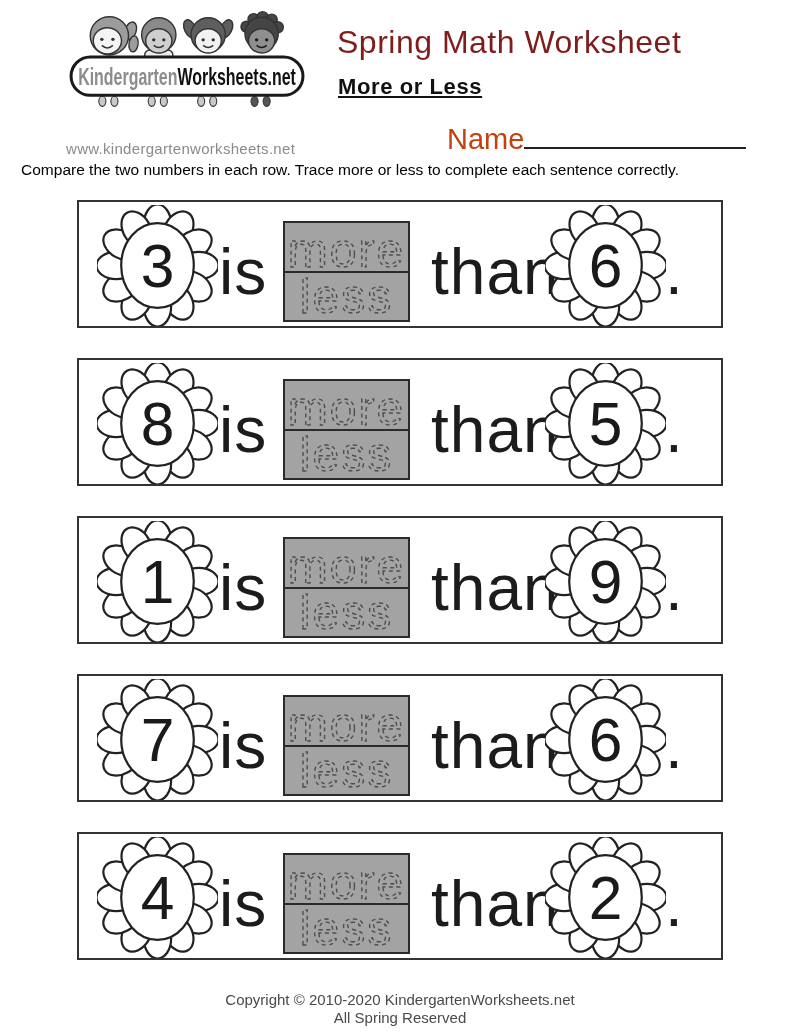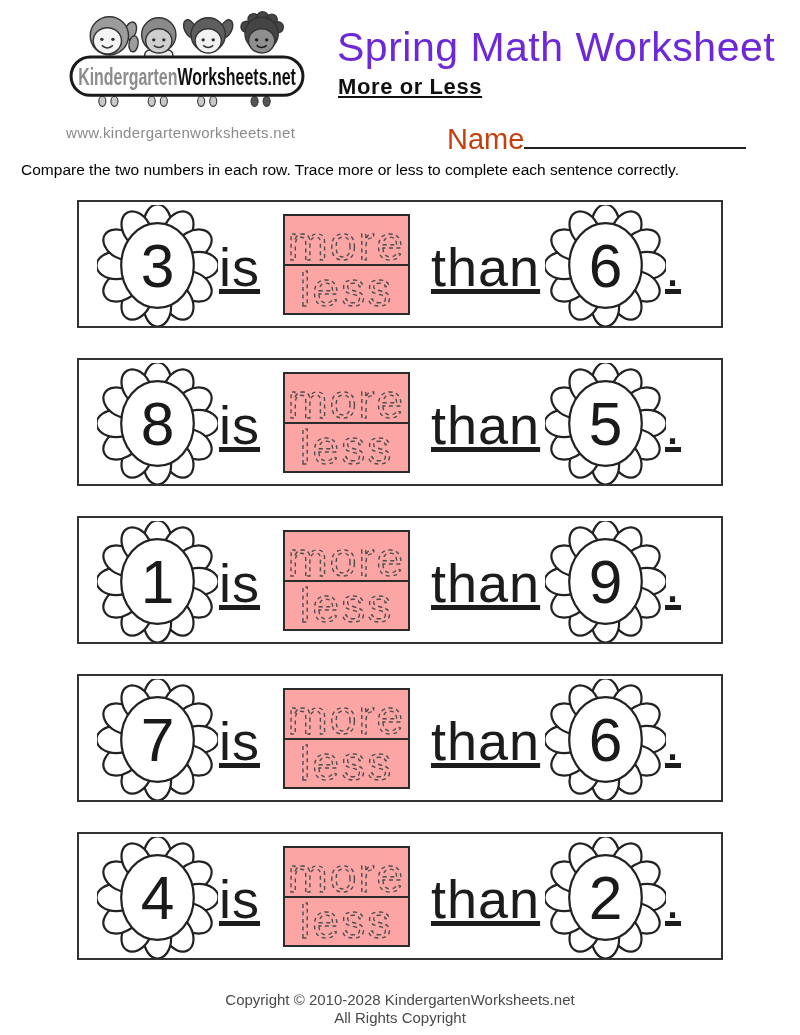--- a/index.html
+++ b/index.html
@@ -2,37 +2,37 @@
 <html><head>
 <meta charset="utf-8">
 <style>
   html,body{margin:0;padding:0;}
   body{
     width:800px;height:1035px;position:relative;background:#ffffff;
     font-family:"Liberation Sans", sans-serif;color:#1a1a1a;overflow:hidden;
   }
   
   .logo-wrap{position:absolute;left:62px;top:4px;width:246px;height:106px;}
-  .site-url{position:absolute;left:66px;top:124px;font-size:15px;color:#8a8a8a;letter-spacing:.3px;}
-  .page-title{position:absolute;left:337px;top:24px;font-size:41px;font-weight:500;color:#6d28d9;letter-spacing:.5px;}
+  .site-url{position:absolute;left:66px;top:140px;font-size:15px;color:#8a8a8a;letter-spacing:.3px;}
+  .page-title{position:absolute;left:337px;top:24px;font-size:32px;font-weight:500;color:#7f1d1d;letter-spacing:.5px;}
   .page-subtitle{position:absolute;left:338px;top:74px;font-size:22px;font-weight:700;color:#111;letter-spacing:.6px;text-decoration:underline;}
   .name-line{position:absolute;left:447px;top:118px;font-size:29px;color:#c2410c;line-height:1.1;}
   .name-underline{display:inline-block;width:222px;border-bottom:2px solid #222;height:1em;vertical-align:baseline;}
   .instruction{position:absolute;left:0;top:161px;width:700px;text-align:center;font-size:15.5px;color:#000;}
   
   .rows{position:absolute;left:77px;top:200px;width:646px;}
   .row-box{position:relative;width:646px;height:128px;border:2px solid #333;box-sizing:border-box;margin-bottom:30px;background:#fff;}
   .flower{position:absolute;top:3px;}
   .flower.left{left:18px;}
   .flower.right{left:466px;}
-  .word{position:absolute;top:38px;font-size:54px;line-height:1;color:#1c1c1c;letter-spacing:1px;text-decoration:underline;}
+  .word{position:absolute;top:38px;font-size:64px;line-height:1;color:#1c1c1c;letter-spacing:1px;}
   .word-is{left:140px;}
   .word-than{left:352px;}
   .period{left:586px;}
-  .trace-box{position:absolute;left:204px;top:12px;width:127px;height:101px;border:2px solid #2b2b2b;box-sizing:border-box;background:#fca5a5;}
+  .trace-box{position:absolute;left:204px;top:19px;width:127px;height:101px;border:2px solid #2b2b2b;box-sizing:border-box;background:#a3a3a3;}
   .trace-cell{width:123px;height:48px;overflow:hidden;}
   .trace-cell.top{border-bottom:2px solid #2b2b2b;}
   .trace-text{fill:none;stroke:#4f4f4f;stroke-width:1.4;stroke-dasharray:4 3.5;
     font-family:"Liberation Sans",sans-serif;font-size:48px;letter-spacing:2px;}
   .digit{font-family:"Liberation Sans",sans-serif;font-size:60px;fill:#1a1a1a;}
   
   .footer-line{position:absolute;left:0;width:800px;text-align:center;color:#4a4a4a;font-size:15px;}
   .footer-1{top:991px;}
   .footer-2{top:1009px;}
 </style>
@@ -266,14 +266,14 @@
     <div class="word word-than">than</div>
     <svg class="flower right" width="121" height="121" viewBox="0 0 120 120">
       <use href="#flower-shape" xlink:href="#flower-shape"></use>
       <text class="digit" x="60" y="81" text-anchor="middle">2</text>
     </svg>
     <div class="word period">.</div>
   </div>
 
 </div>
 
-<div class="footer-line footer-1">Copyright © 2010-2028 KindergartenWorksheets.net</div>
-<div class="footer-line footer-2">All Rights Copyright</div>
+<div class="footer-line footer-1">Copyright © 2010-2020 KindergartenWorksheets.net</div>
+<div class="footer-line footer-2">All Spring Reserved</div>
 
 </body></html>

